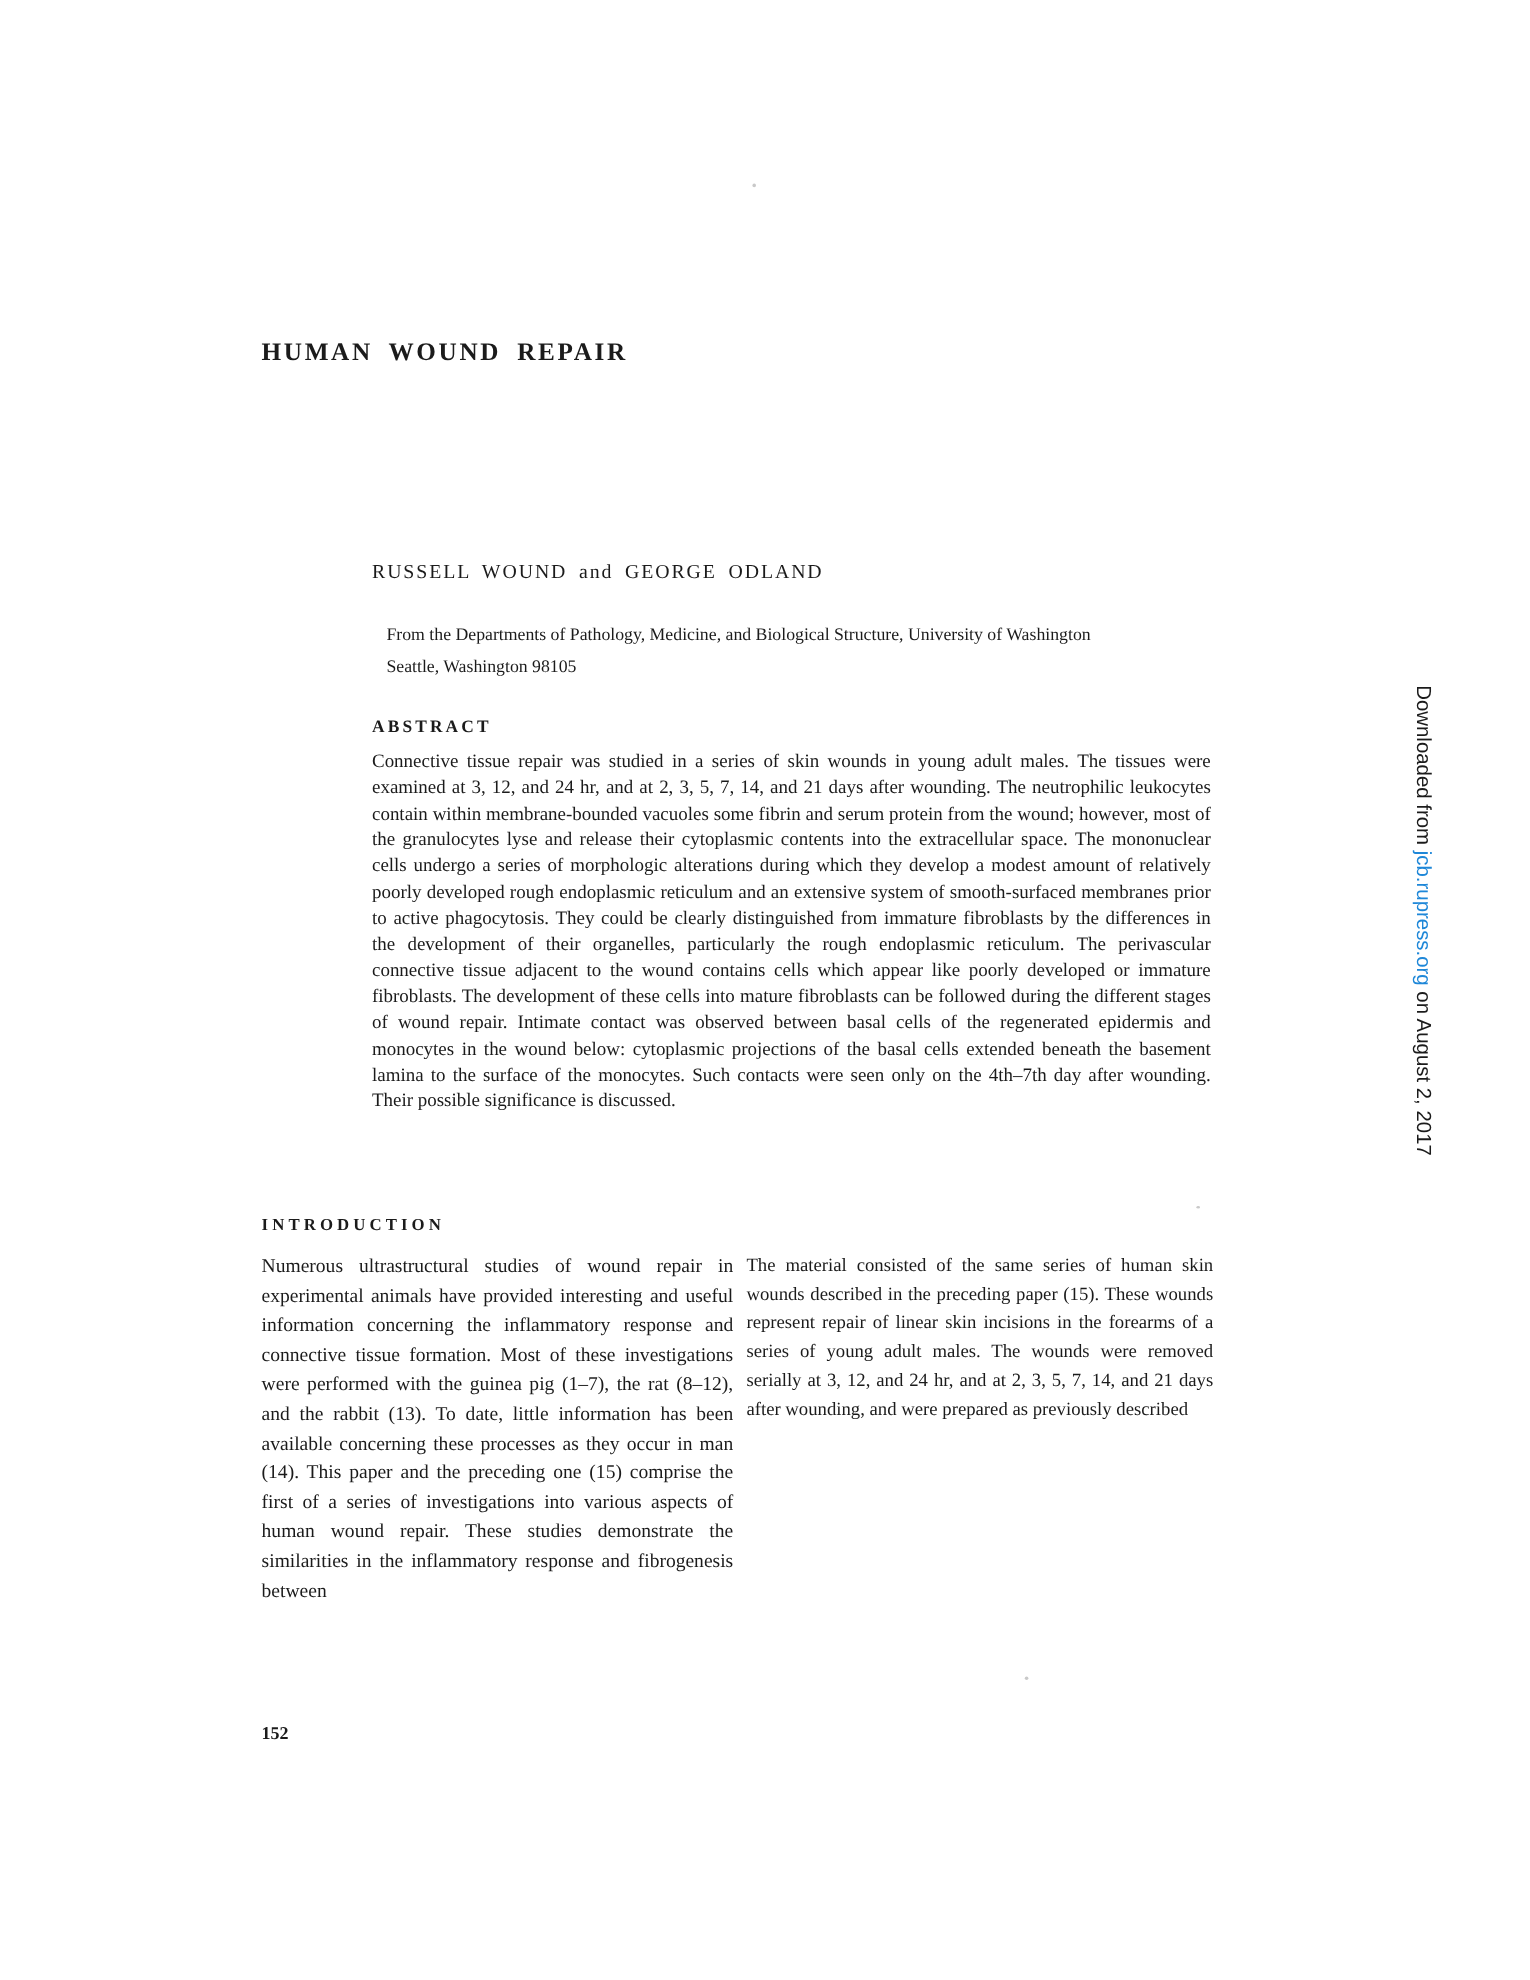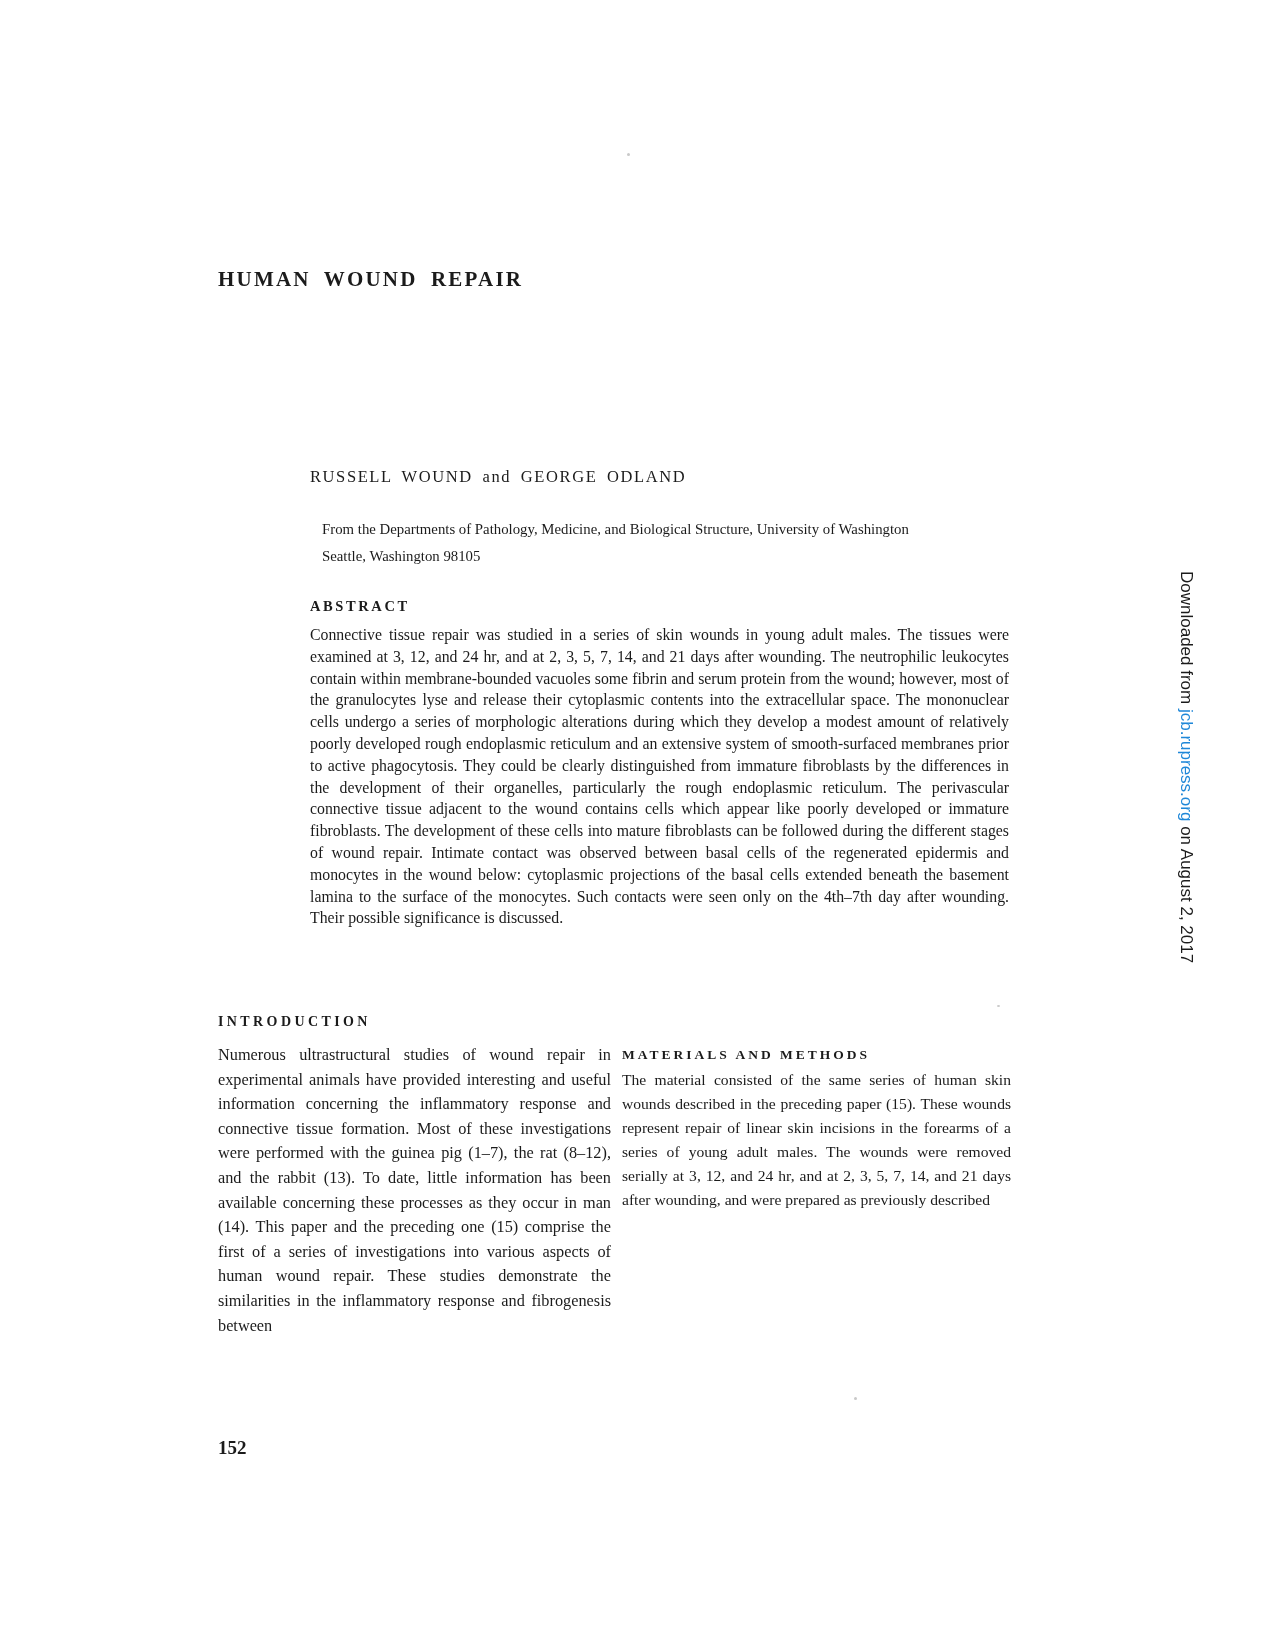--- a/index.html
+++ b/index.html
@@ -12,21 +12,21 @@
     width: 1275px;
     height: 1650px;
     background: #ffffff;
     color: #1b1b1b;
     font-family: "Liberation Serif", serif;
     overflow: hidden;
   }
   .series-title {
     position: absolute;
     left: 218px;
-    top: 267px;
+    top: 281px;
     font-size: 21px;
     font-weight: bold;
     letter-spacing: 2.2px;
     word-spacing: 6px;
     margin: 0;
   }
   .subtitle {
     position: absolute;
     left: 216px;
     top: 333px;
@@ -111,21 +111,21 @@
   }
   .methods-text {
     font-size: 15.6px;
     line-height: 24px;
     text-align: justify;
   }
   .page-number {
     position: absolute;
     left: 218px;
     top: 1437px;
-    font-size: 19px;
+    font-size: 15px;
     font-weight: bold;
     margin: 0;
   }
   .watermark {
     position: absolute;
     left: 1176px;
     top: 571px;
     writing-mode: vertical-rl;
     font-family: "Liberation Sans", sans-serif;
     font-size: 17px;
@@ -161,21 +161,20 @@
 
   <p class="abstract-text">Connective tissue repair was studied in a series of skin wounds in young adult males. The tissues were examined at 3, 12, and 24 hr, and at 2, 3, 5, 7, 14, and 21 days after wounding. The neutrophilic leukocytes contain within membrane-bounded vacuoles some fibrin and serum protein from the wound; however, most of the granulocytes lyse and release their cytoplasmic contents into the extracellular space. The mononuclear cells undergo a series of morphologic alterations during which they develop a modest amount of relatively poorly developed rough endoplasmic reticulum and an extensive system of smooth-surfaced membranes prior to active phagocytosis. They could be clearly distinguished from immature fibroblasts by the differences in the development of their organelles, particularly the rough endoplasmic reticulum. The perivascular connective tissue adjacent to the wound contains cells which appear like poorly developed or immature fibroblasts. The development of these cells into mature fibroblasts can be followed during the different stages of wound repair. Intimate contact was observed between basal cells of the regenerated epidermis and monocytes in the wound below: cytoplasmic projections of the basal cells extended beneath the basement lamina to the surface of the monocytes. Such contacts were seen only on the 4th–7th day after wounding. Their possible significance is discussed.</p>
 
   <h3 class="intro-heading">INTRODUCTION</h3>
 
   <div class="col-left">
     <p>Numerous ultrastructural studies of wound repair in experimental animals have provided interesting and useful information concerning the inflammatory response and connective tissue formation. Most of these investigations were performed with the guinea pig (1–7), the rat (8–12), and the rabbit (13). To date, little information has been available concerning these processes as they occur in man (14). This paper and the preceding one (15) comprise the first of a series of investigations into various aspects of human wound repair. These studies demonstrate the similarities in the inflammatory response and fibrogenesis between</p>
   </div>
 
   <div class="col-right">
-    <p class="methods-heading">MATERIALS AND METHODS</p>
     <p class="methods-text">The material consisted of the same series of human skin wounds described in the preceding paper (15). These wounds represent repair of linear skin incisions in the forearms of a series of young adult males. The wounds were removed serially at 3, 12, and 24 hr, and at 2, 3, 5, 7, 14, and 21 days after wounding, and were prepared as previously described</p>
   </div>
 
   <p class="page-number">152</p>
 
   <div class="watermark"><span>Downloaded from </span><span class="link" style="color: rgb(30, 135, 216);">jcb.rupress.org</span><span> on August 2, 2017</span></div>
 
   <div class="speck speck-1"></div>
   <div class="speck speck-2"></div>
   <div class="speck speck-3"></div>

